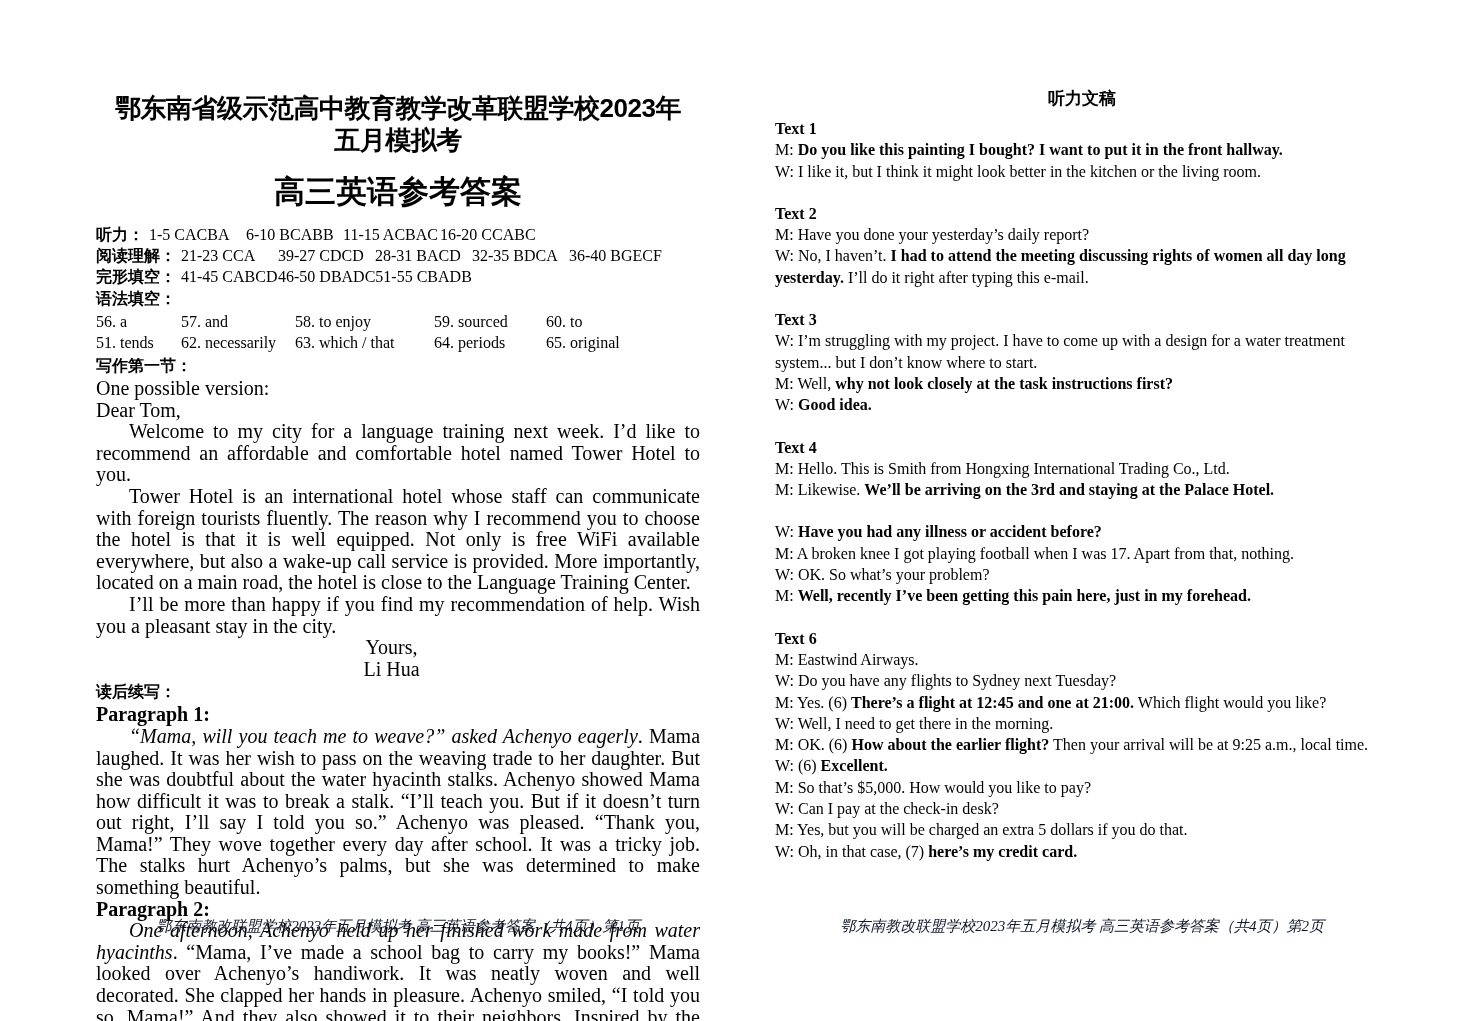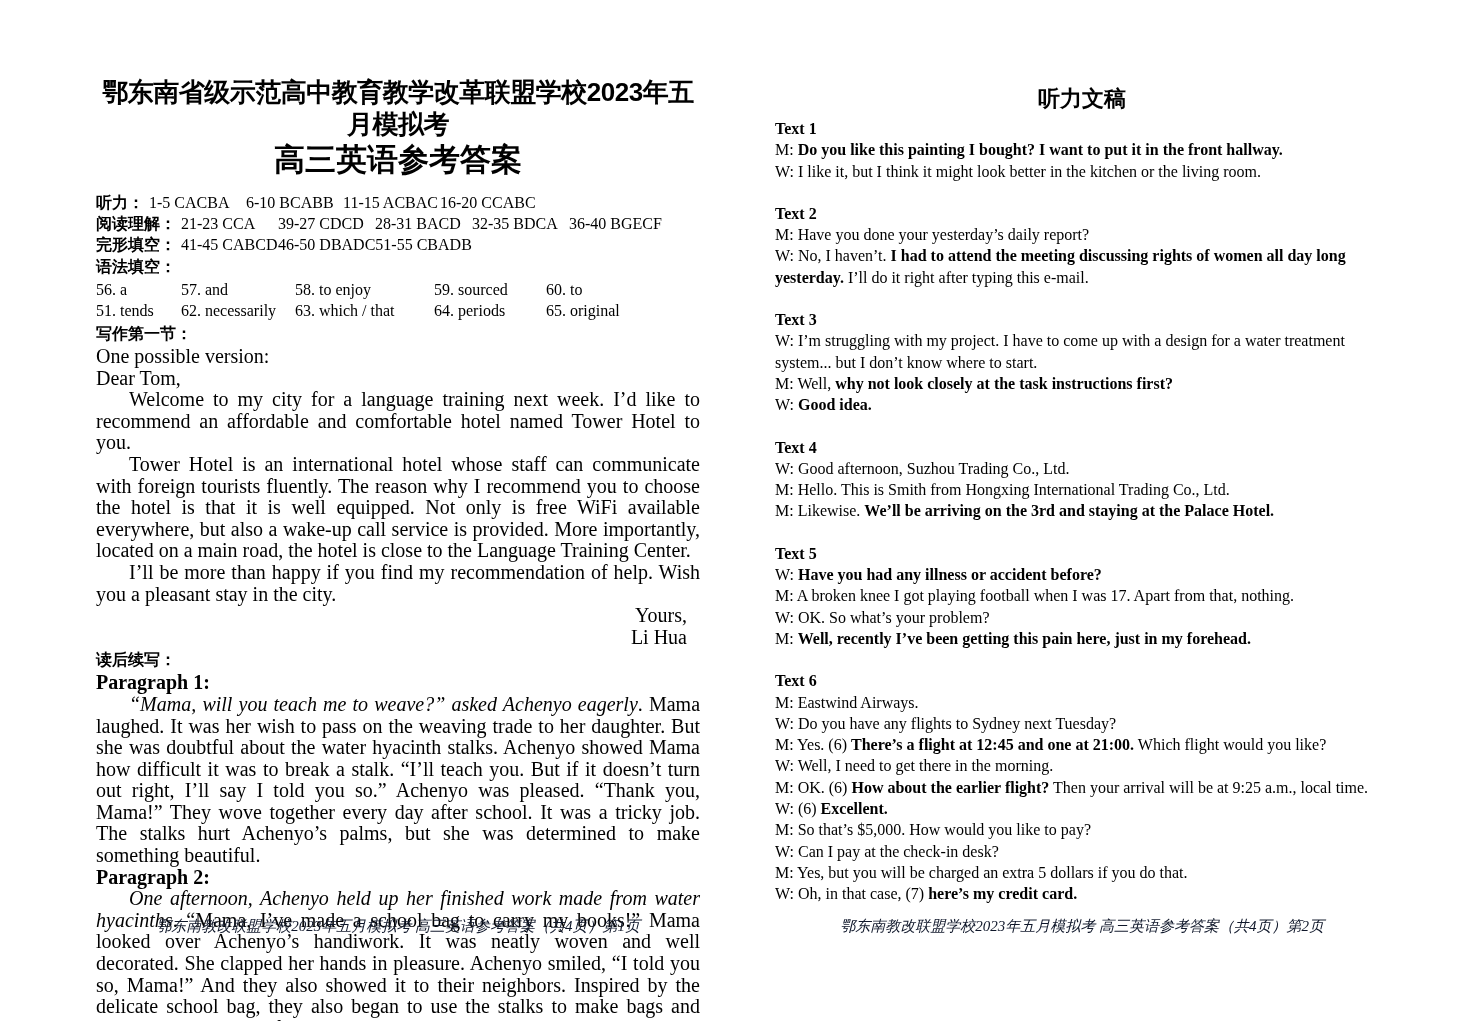--- a/index.html
+++ b/index.html
@@ -4,34 +4,34 @@
 <style>
   html,body{margin:0;padding:0;}
   body{
     width:1471px;height:1021px;background:#ffffff;color:#000;
     font-family:"Liberation Serif", serif;
     position:relative;overflow:hidden;
   }
   .col-left{position:absolute;left:96px;top:76px;width:604px;}
   .col-right{position:absolute;left:775px;top:88px;width:614px;}
   .cn{font-family:"Liberation Sans", sans-serif;font-weight:bold;}
-  .doc-title{font-size:26px;line-height:32px;text-align:center;letter-spacing:-0.5px;margin:0;}
+  .doc-title{font-size:26px;line-height:32px;text-align:center;letter-spacing:-0.5px;margin:16px;}
   .doc-subtitle{font-size:31px;line-height:40px;text-align:center;margin:0 0 12px 0;}
   .ans-row{font-size:16px;line-height:21px;white-space:nowrap;}
   .ans-row .cn{font-size:16px;margin-right:5px;}
   .ans-item{display:inline-block;min-width:97px;}
   .grammar-grid{display:grid;grid-template-columns:85px 114px 139px 112px 1fr;font-size:16px;line-height:21px;margin-bottom:2px;}
   .cn-head{font-size:16px;line-height:22px;margin:1px 0;}
   .plain,.letter-p,.cont-p,.para-head,.closing p{font-size:20px;line-height:21.6px;margin:0;}
   .letter-p,.cont-p{text-indent:33px;text-align:justify;}
   .para-head{font-weight:bold;}
-  .closing{text-align:right;padding-right:13px;}
+  .closing{text-align:center;padding-right:13px;}
   .cont-p i{font-style:italic;}
   
-  .transcript-heading{font-size:22px;line-height:22px;text-align:center;margin:0 0 8px 0;}
+  .transcript-heading{font-size:17px;line-height:22px;text-align:center;margin:0 0 8px 0;}
   .text-block{margin-bottom:21px;}
   .tb-title{font-weight:bold;font-size:16px;line-height:21.3px;margin:0;}
   .line{font-size:16px;line-height:21.3px;margin:0;}
   .line b{font-weight:bold;}
   .footer{position:absolute;top:916px;font-size:15px;line-height:20px;font-style:italic;text-align:center;color:#0f172a;}
   .footer-left{left:96px;width:604px;}
   .footer-right{left:775px;width:614px;}
 </style>
 </head>
 <body>
@@ -121,28 +121,26 @@
     <p class="line"><span>W: I’m struggling with my project. I have to come up with a design for a water treatment system... but I don’t know where to start.</span><b></b><span></span></p>
         <p class="line"><span>M: Well, </span><b>why not look closely at the task instructions first?</b><span></span></p>
         <p class="line"><span>W: </span><b>Good idea.</b><span></span></p>
       </div>
   </div>
 
   <div class="text-block">
     <p class="tb-title">Text 4</p>
     <div>
 
-    <p class="line"><span>W: Good afternoon, Suzhou Trading Co., Ltd.</span><b></b><span></span></p>
         <p class="line"><span>M: Hello. This is Smith from Hongxing International Trading Co., Ltd.</span><b></b><span></span></p>
         <p class="line"><span>M: Likewise. </span><b>We’ll be arriving on the 3rd and staying at the Palace Hotel.</b><span></span></p>
       </div>
   </div>
 
   <div class="text-block">
-    <p class="tb-title">Text 5</p>
     <div>
 
     <p class="line"><span>W: </span><b>Have you had any illness or accident before?</b><span></span></p>
         <p class="line"><span>M: A broken knee I got playing football when I was 17. Apart from that, nothing.</span><b></b><span></span></p>
         <p class="line"><span>W: OK. So what’s your problem?</span><b></b><span></span></p>
         <p class="line"><span>M: </span><b>Well, recently I’ve been getting this pain here, just in my forehead.</b><span></span></p>
       </div>
   </div>
 
   <div class="text-block">

